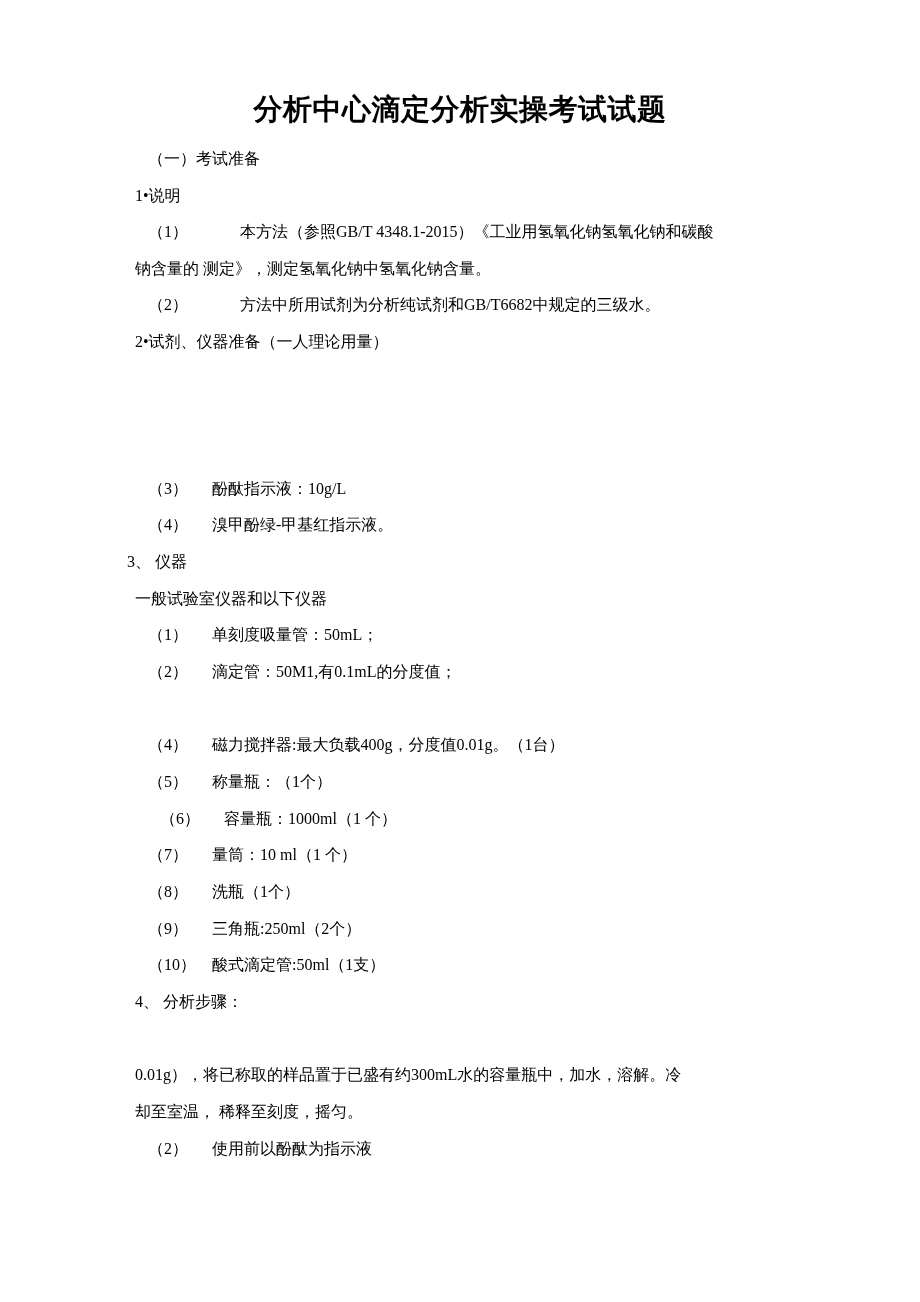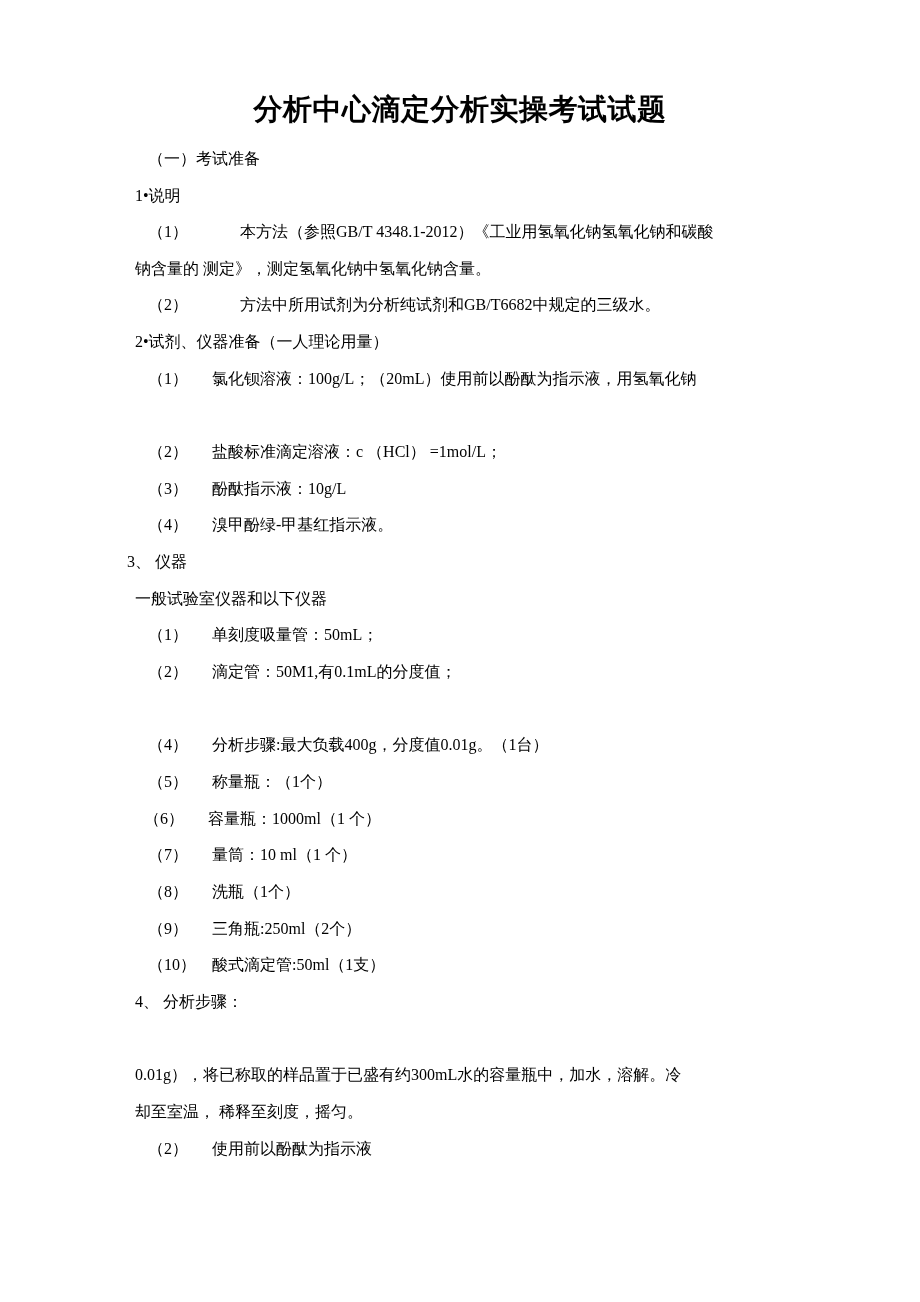--- a/index.html
+++ b/index.html
@@ -38,39 +38,37 @@
 </head>
 <body>
 
 <div class="page">
 
   <p class="title">分析中心滴定分析实操考试试题</p>
 
   <p class="line" style="top:145px;left:148px">（一）考试准备</p>
   <p class="line" style="top:182px;left:135px">1•说明</p>
 
-  <p class="line" style="top:218px;left:148px"><span class="num lg">（1）</span><span class="txt">本方法（参照GB/T 4348.1-2012）《工业用氢氧化钠氢氧化钠和碳酸</span></p>
+  <p class="line" style="top:218px;left:148px"><span class="num lg">（1）</span><span class="txt">本方法（参照GB/T 4348.1-2015）《工业用氢氧化钠氢氧化钠和碳酸</span></p>
   <p class="line" style="top:255px;left:135px">钠含量的 测定》，测定氢氧化钠中氢氧化钠含量。</p>
   <p class="line" style="top:291px;left:148px"><span class="num lg">（2）</span><span class="txt">方法中所用试剂为分析纯试剂和GB/T6682中规定的三级水。</span></p>
 
   <p class="line" style="top:328px;left:135px">2•试剂、仪器准备（一人理论用量）</p>
 
-  <p class="line" style="top:365px;left:148px"><span class="num md">（1）</span><span class="txt">氯化钡溶液：100g/L；（20mL）使用前以酚酞为指示液，用氢氧化钠</span></p>
-  <p class="line" style="top:438px;left:148px"><span class="num md">（2）</span><span class="txt">盐酸标准滴定溶液：c （HCl） =1mol/L；</span></p>
   <p class="line" style="top:475px;left:148px"><span class="num md">（3）</span><span class="txt">酚酞指示液：10g/L</span></p>
   <p class="line" style="top:511px;left:148px"><span class="num md">（4）</span><span class="txt">溴甲酚绿-甲基红指示液。</span></p>
 
   <p class="line" style="top:548px;left:127px">3、 仪器</p>
   <p class="line" style="top:585px;left:135px">一般试验室仪器和以下仪器</p>
 
   <p class="line" style="top:621px;left:148px"><span class="num md">（1）</span><span class="txt">单刻度吸量管：50mL；</span></p>
   <p class="line" style="top:658px;left:148px"><span class="num md">（2）</span><span class="txt">滴定管：50M1,有0.1mL的分度值；</span></p>
-  <p class="line" style="top:731px;left:148px"><span class="num md">（4）</span><span class="txt">分析步骤:最大负载400g，分度值0.01g。（1台）</span></p>
+  <p class="line" style="top:731px;left:148px"><span class="num md">（4）</span><span class="txt">磁力搅拌器:最大负载400g，分度值0.01g。（1台）</span></p>
   <p class="line" style="top:768px;left:148px"><span class="num md">（5）</span><span class="txt">称量瓶：（1个）</span></p>
-  <p class="line" style="top:805px;left:144px"><span class="num md">（6）</span><span class="txt">容量瓶：1000ml（1 个）</span></p>
+  <p class="line" style="top:805px;left:160px"><span class="num md">（6）</span><span class="txt">容量瓶：1000ml（1 个）</span></p>
   <p class="line" style="top:841px;left:148px"><span class="num md">（7）</span><span class="txt">量筒：10 ml（1 个）</span></p>
   <p class="line" style="top:878px;left:148px"><span class="num md">（8）</span><span class="txt">洗瓶（1个）</span></p>
   <p class="line" style="top:915px;left:148px"><span class="num md">（9）</span><span class="txt">三角瓶:250ml（2个）</span></p>
   <p class="line" style="top:951px;left:148px"><span class="num md">（10）</span><span class="txt">酸式滴定管:50ml（1支）</span></p>
 
   <p class="line" style="top:988px;left:135px">4、 分析步骤：</p>
 
   <p class="line" style="top:1061px;left:135px">0.01g），将已称取的样品置于已盛有约300mL水的容量瓶中，加水，溶解。冷</p>
   <p class="line" style="top:1098px;left:135px">却至室温， 稀释至刻度，摇匀。</p>
   <p class="line" style="top:1135px;left:148px"><span class="num md">（2）</span><span class="txt">使用前以酚酞为指示液</span></p>

